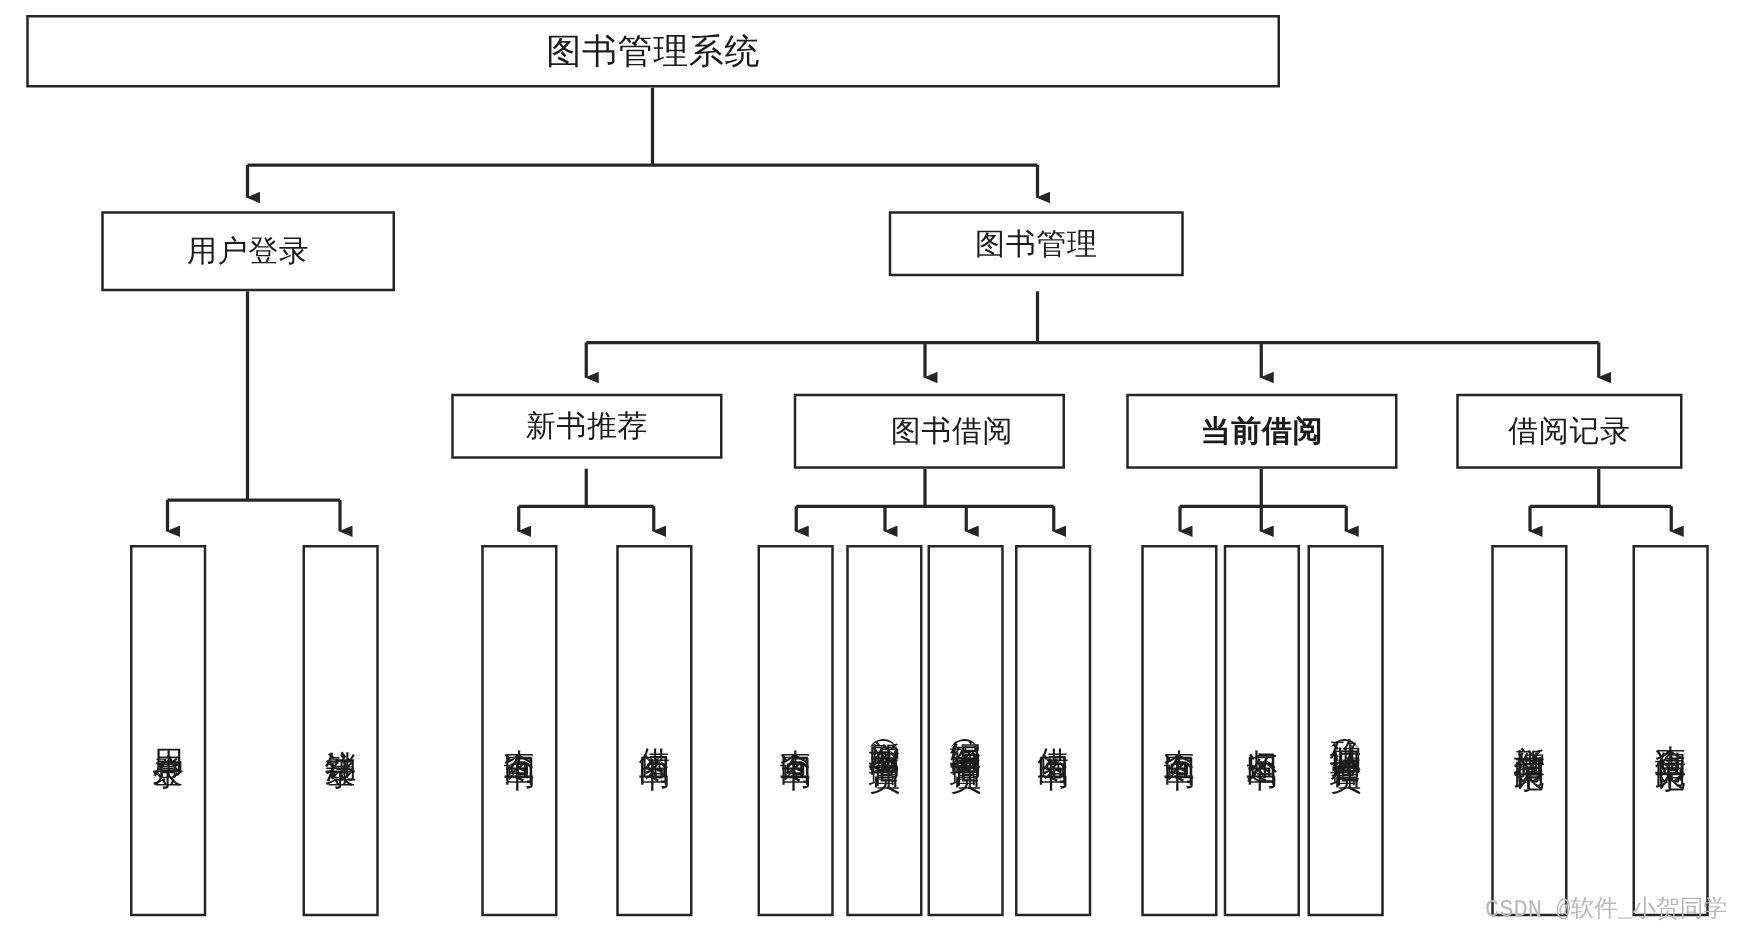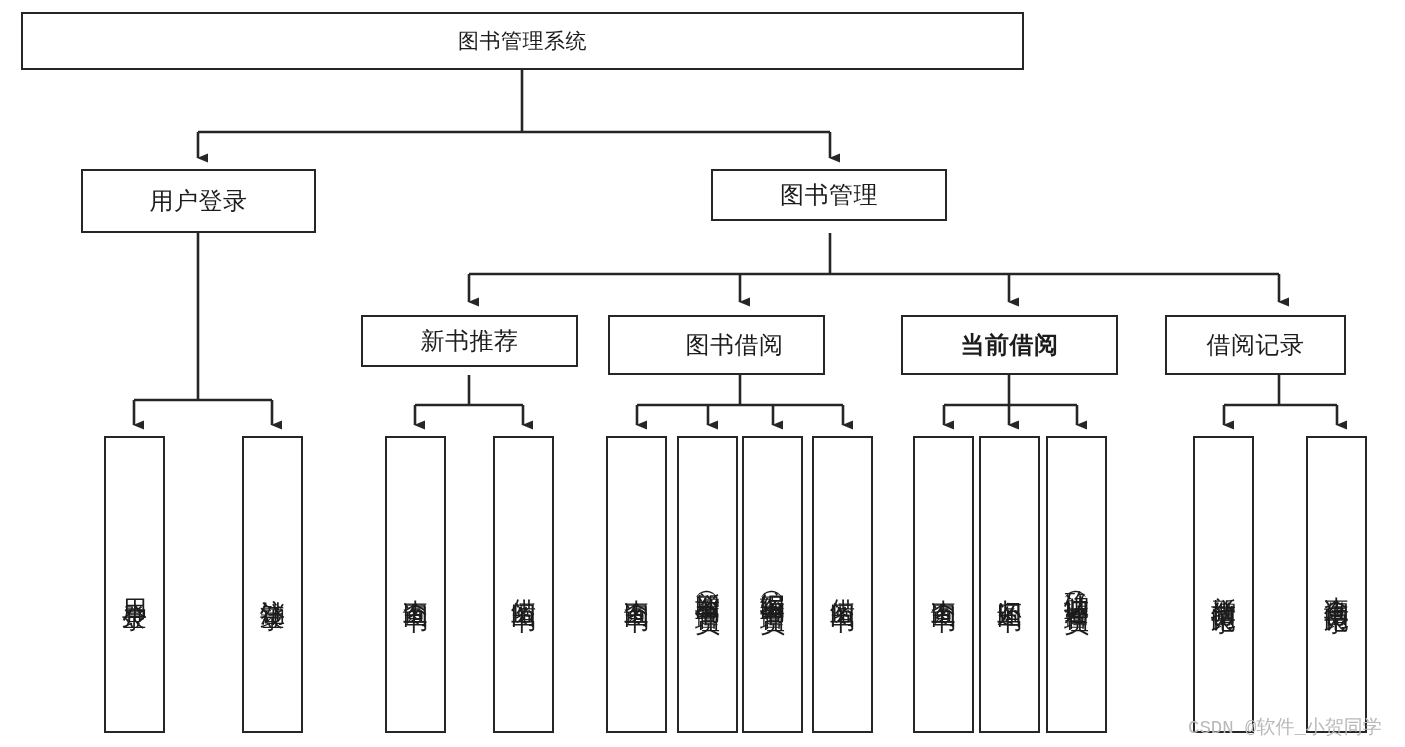--- a/index.html
+++ b/index.html
@@ -37,21 +37,21 @@
   .node .label {
     line-height: 1.0;
     letter-spacing: 0.5px;
     white-space: nowrap;
   }
   
   .node.h .label {
     font-size: 24px;
   }
   .node.root .label {
-    font-size: 21px;
+    font-size: 28px;
   }
   
   .node.v {
     align-items: center;
     justify-content: center;
     padding: 4px 0;
   }
   .node.v .label {
     writing-mode: vertical-rl;
     text-orientation: upright;
@@ -135,21 +135,21 @@
   </div>
 
   <div class="node h" style="left:711px; top:169px; width:236px; height:52px;">
     <span class="label">图书管理</span>
   </div>
 
   <div class="node h" style="left:361px; top:315px; width:217px; height:52px;">
     <span class="label">新书推荐</span>
   </div>
 
-  <div class="node h" style="left:608px; top:315px; width:217px; height:60px;padding-left:36px;">
+  <div class="node h" style="left:635px; top:315px; width:217px; height:60px;padding-left:36px;">
     <span class="label">图书借阅</span>
   </div>
 
   <div class="node h" style="left:901px; top:315px; width:217px; height:60px;font-weight:bold;">
     <span class="label">当前借阅</span>
   </div>
 
   <div class="node h" style="left:1165px; top:315px; width:181px; height:60px;">
     <span class="label">借阅记录</span>
   </div>

